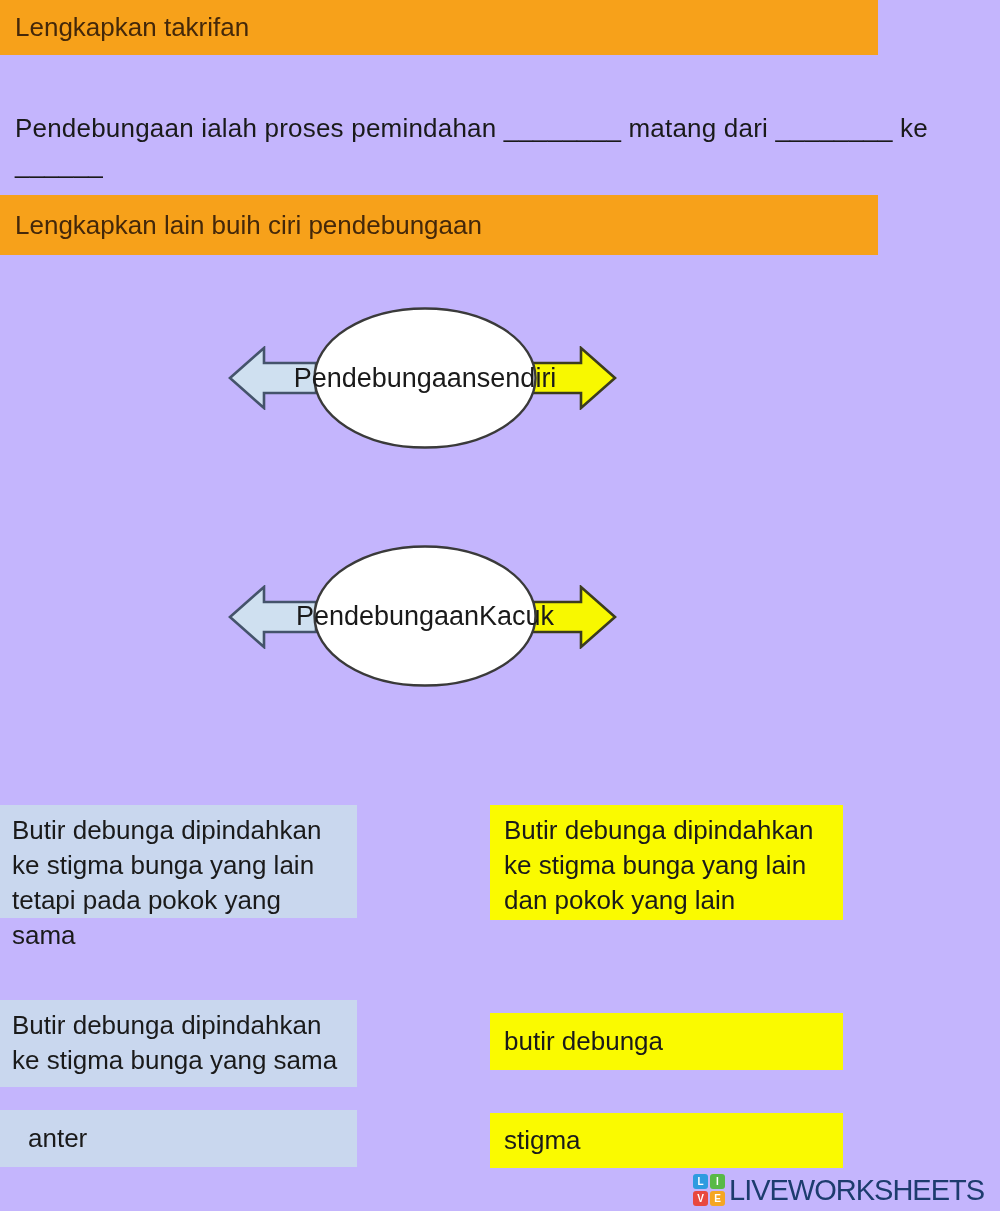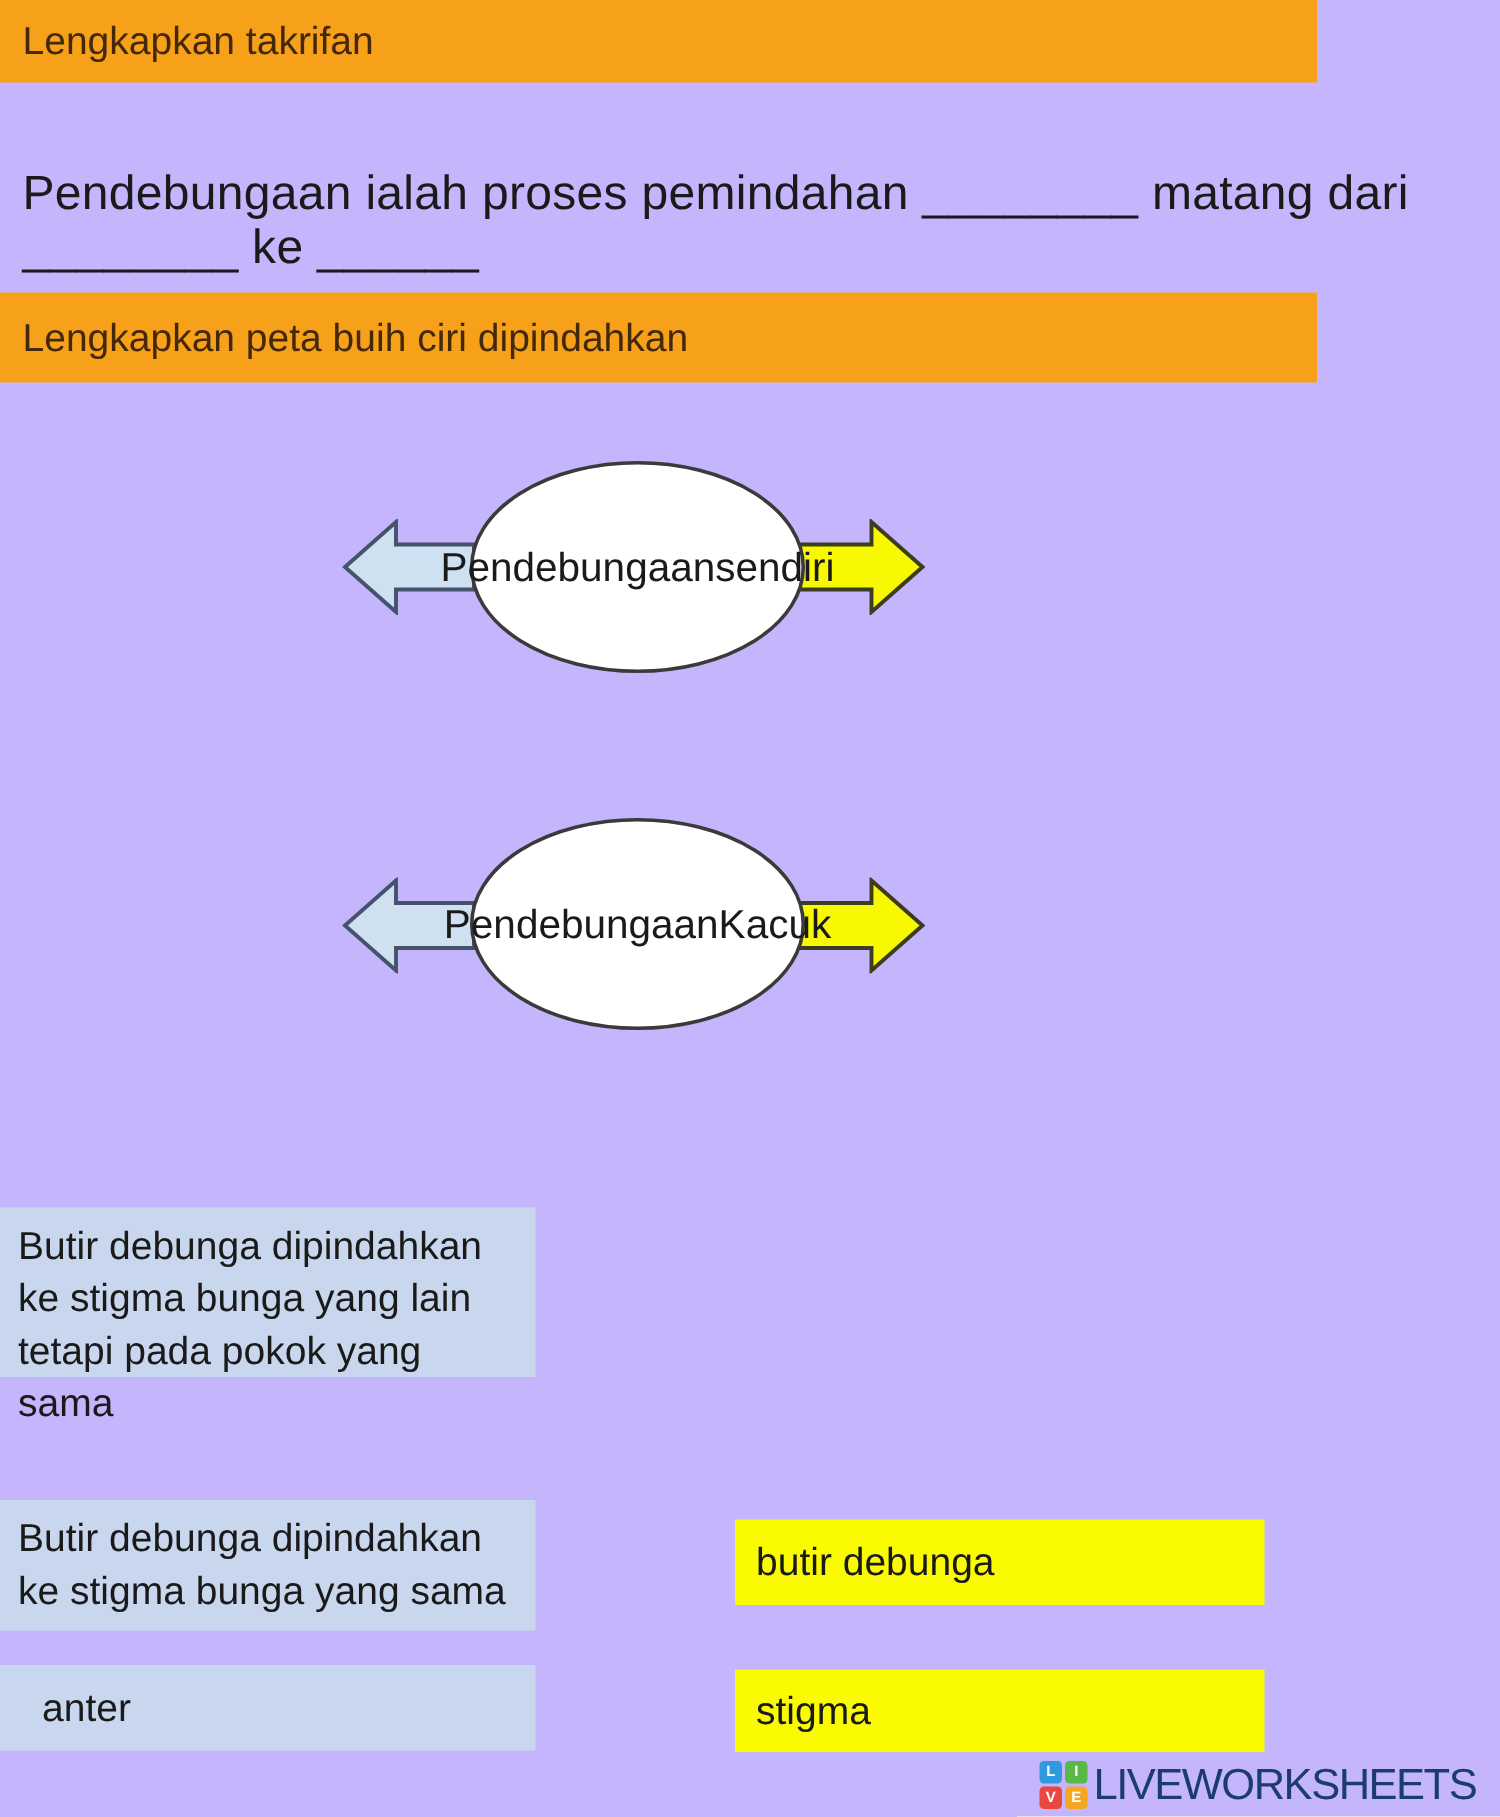--- a/index.html
+++ b/index.html
@@ -13,21 +13,21 @@
   html,body{background:#fff}
   body{font-family:"Liberation Sans","DejaVu Sans",sans-serif;color:var(--body-text)}
   .page{position:relative;width:1000px;height:1211px;background:#c4b5fd;overflow:hidden}
 
   .task-bar{position:absolute;left:0;width:878px;background:var(--orange);
     display:flex;align-items:center;padding-left:15px;
     font-size:26px;color:var(--header-text)}
   .task-bar.bar1{top:0;height:55px}
   .task-bar.bar2{top:195px;height:60px}
 
-  .sentence{position:absolute;left:15px;top:110px;width:960px;font-size:32px;
+  .sentence{position:absolute;left:15px;top:110px;width:960px;font-size:26px;
     line-height:36px;color:var(--body-text);letter-spacing:.2px}
 
   .arrow{position:absolute;width:90px;height:64px;z-index:1}
   .arrow svg{display:block;width:100%;height:100%}
   .arrow-blue polygon{fill:var(--arrow-blue-fill);stroke:var(--arrow-blue-border);stroke-width:2.6}
   .arrow-yellow polygon{fill:var(--arrow-yellow-fill);stroke:var(--arrow-yellow-border);stroke-width:2.6}
 
   .node-ellipse{position:absolute;width:226px;height:144px;z-index:2}
   .node-ellipse svg{display:block;width:100%;height:100%}
   .node-ellipse ellipse{fill:#fff;stroke:var(--ellipse-border);stroke-width:2.4}
@@ -60,21 +60,21 @@
 
 <div class="page">
 
   <div class="task-bar bar1">
     <span>Lengkapkan takrifan</span>
   </div>
 
   <p class="sentence">Pendebungaan ialah proses pemindahan ________ matang dari ________ ke ______</p>
 
   <div class="task-bar bar2">
-    <span>Lengkapkan peta buih ciri dipindahkan</span>
+    <span>Lengkapkan lain buih ciri pendebungaan</span>
   </div>
 
   <div class="arrow arrow-blue" style="left:228px;top:346px">
     <svg viewBox="0 0 90 64">
       <polygon points="2,32 36,2 36,17 88,17 88,47 36,47 36,62"></polygon>
     </svg>
   </div>
   <div class="arrow arrow-yellow" style="left:527px;top:346px">
     <svg viewBox="0 0 90 64">
       <polygon points="88,32 54,2 54,17 2,17 2,47 54,47 54,62"></polygon>
@@ -104,20 +104,21 @@
     <svg viewBox="0 0 226 144">
         <ellipse cx="113" cy="72" rx="110.5" ry="69.5"></ellipse>
       </svg>
   </div>
   <div class="node-label" style="left:312px;top:544px">
     <span>Pendebungaan</span>
     <span>Kacuk</span>
   </div>
 
   <div class="card blue multi b1">Butir debunga dipindahkan ke stigma bunga yang lain tetapi pada pokok yang sama</div>
+  <div class="card yellow multi y1">Butir debunga dipindahkan ke stigma bunga yang lain dan pokok yang lain</div>
 
   <div class="card blue multi b2">Butir debunga dipindahkan ke stigma bunga yang sama</div>
   <div class="card yellow single y2">butir debunga</div>
 
   <div class="card blue single b3">anter</div>
   <div class="card yellow single y3">stigma</div>
 
   <div class="footer-logo">
     <div class="logo-grid">
       <span class="logo-tile" style="background: rgb(46, 155, 224);">L</span>

